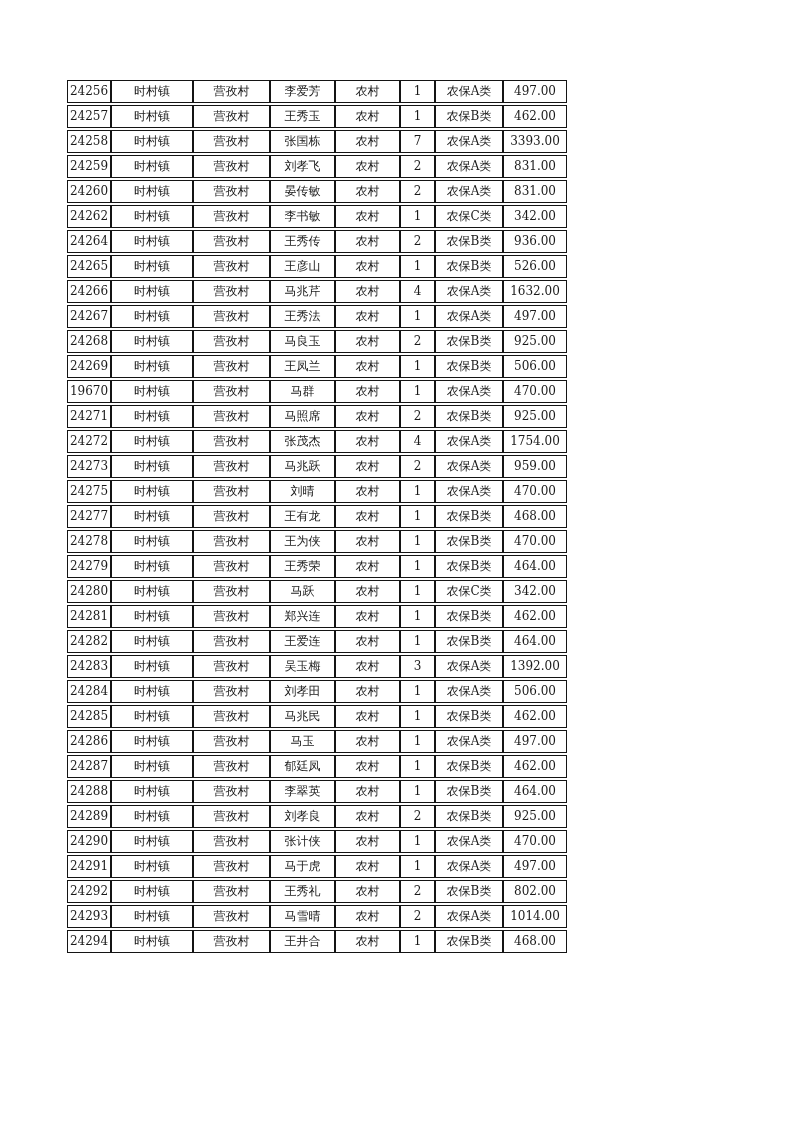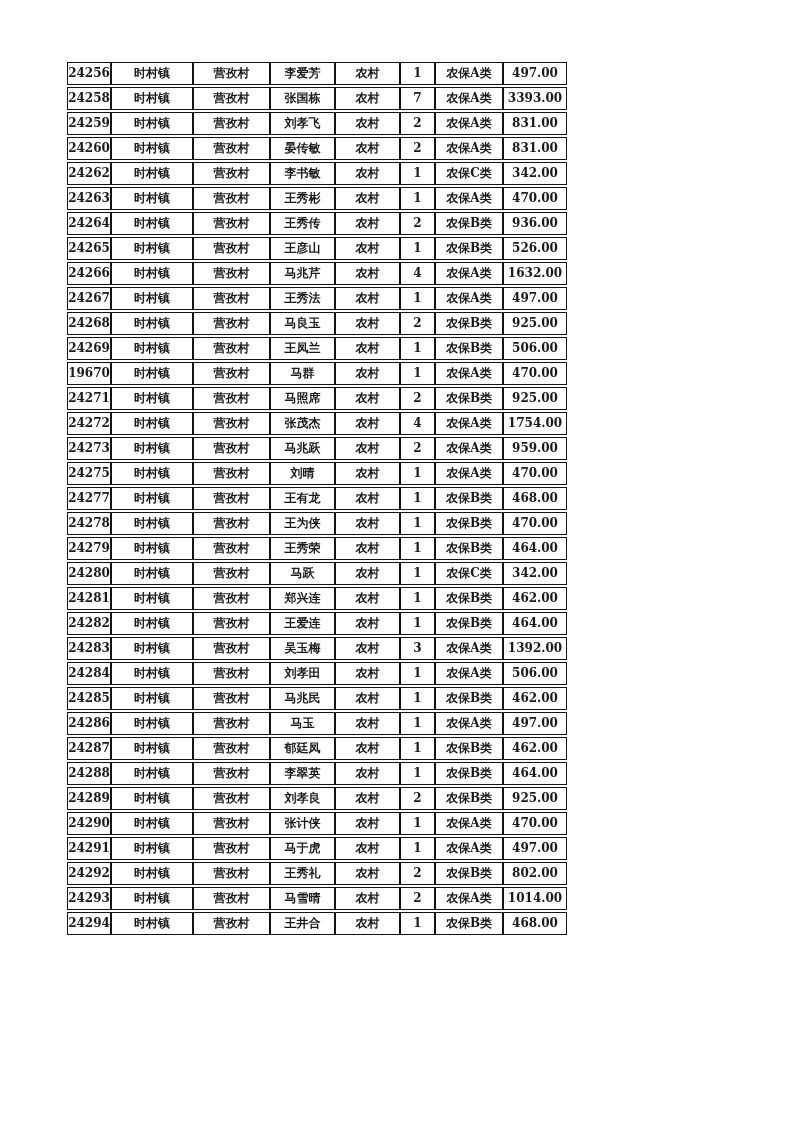--- a/index.html
+++ b/index.html
@@ -6,22 +6,21 @@
   body {
     width: 793px;
     height: 1122px;
     position: relative;
     background: #ffffff;
     font-family: "DejaVu Serif", "Liberation Serif", serif;
   }
   .sheet {
     position: absolute;
     left: 67px;
-    top: 60px;
-    font-weight: bold;
+    top: 78px;
   }
   table.roster {
     border-collapse: separate;
     border-spacing: 0 2px;
     table-layout: fixed;
     width: 500px;
   }
   table.roster td {
     border: 1px solid #141414;
     background: #ffffff;
@@ -56,20 +55,30 @@
           <td>24256</td>
           <td>时村镇</td>
           <td>营孜村</td>
           <td>李爱芳</td>
           <td>农村</td>
           <td>1</td>
           <td>农保A类</td>
           <td>497.00</td>
         </tr>
         <tr>
+          <td>24257</td>
+          <td>时村镇</td>
+          <td>营孜村</td>
+          <td>王秀玉</td>
+          <td>农村</td>
+          <td>1</td>
+          <td>农保B类</td>
+          <td>462.00</td>
+        </tr>
+        <tr>
           <td>24258</td>
           <td>时村镇</td>
           <td>营孜村</td>
           <td>张国栋</td>
           <td>农村</td>
           <td>7</td>
           <td>农保A类</td>
           <td>3393.00</td>
         </tr>
         <tr>
@@ -94,30 +103,20 @@
         </tr>
         <tr>
           <td>24262</td>
           <td>时村镇</td>
           <td>营孜村</td>
           <td>李书敏</td>
           <td>农村</td>
           <td>1</td>
           <td>农保C类</td>
           <td>342.00</td>
-        </tr>
-        <tr>
-          <td>24263</td>
-          <td>时村镇</td>
-          <td>营孜村</td>
-          <td>王秀彬</td>
-          <td>农村</td>
-          <td>1</td>
-          <td>农保A类</td>
-          <td>470.00</td>
         </tr>
         <tr>
           <td>24264</td>
           <td>时村镇</td>
           <td>营孜村</td>
           <td>王秀传</td>
           <td>农村</td>
           <td>2</td>
           <td>农保B类</td>
           <td>936.00</td>

